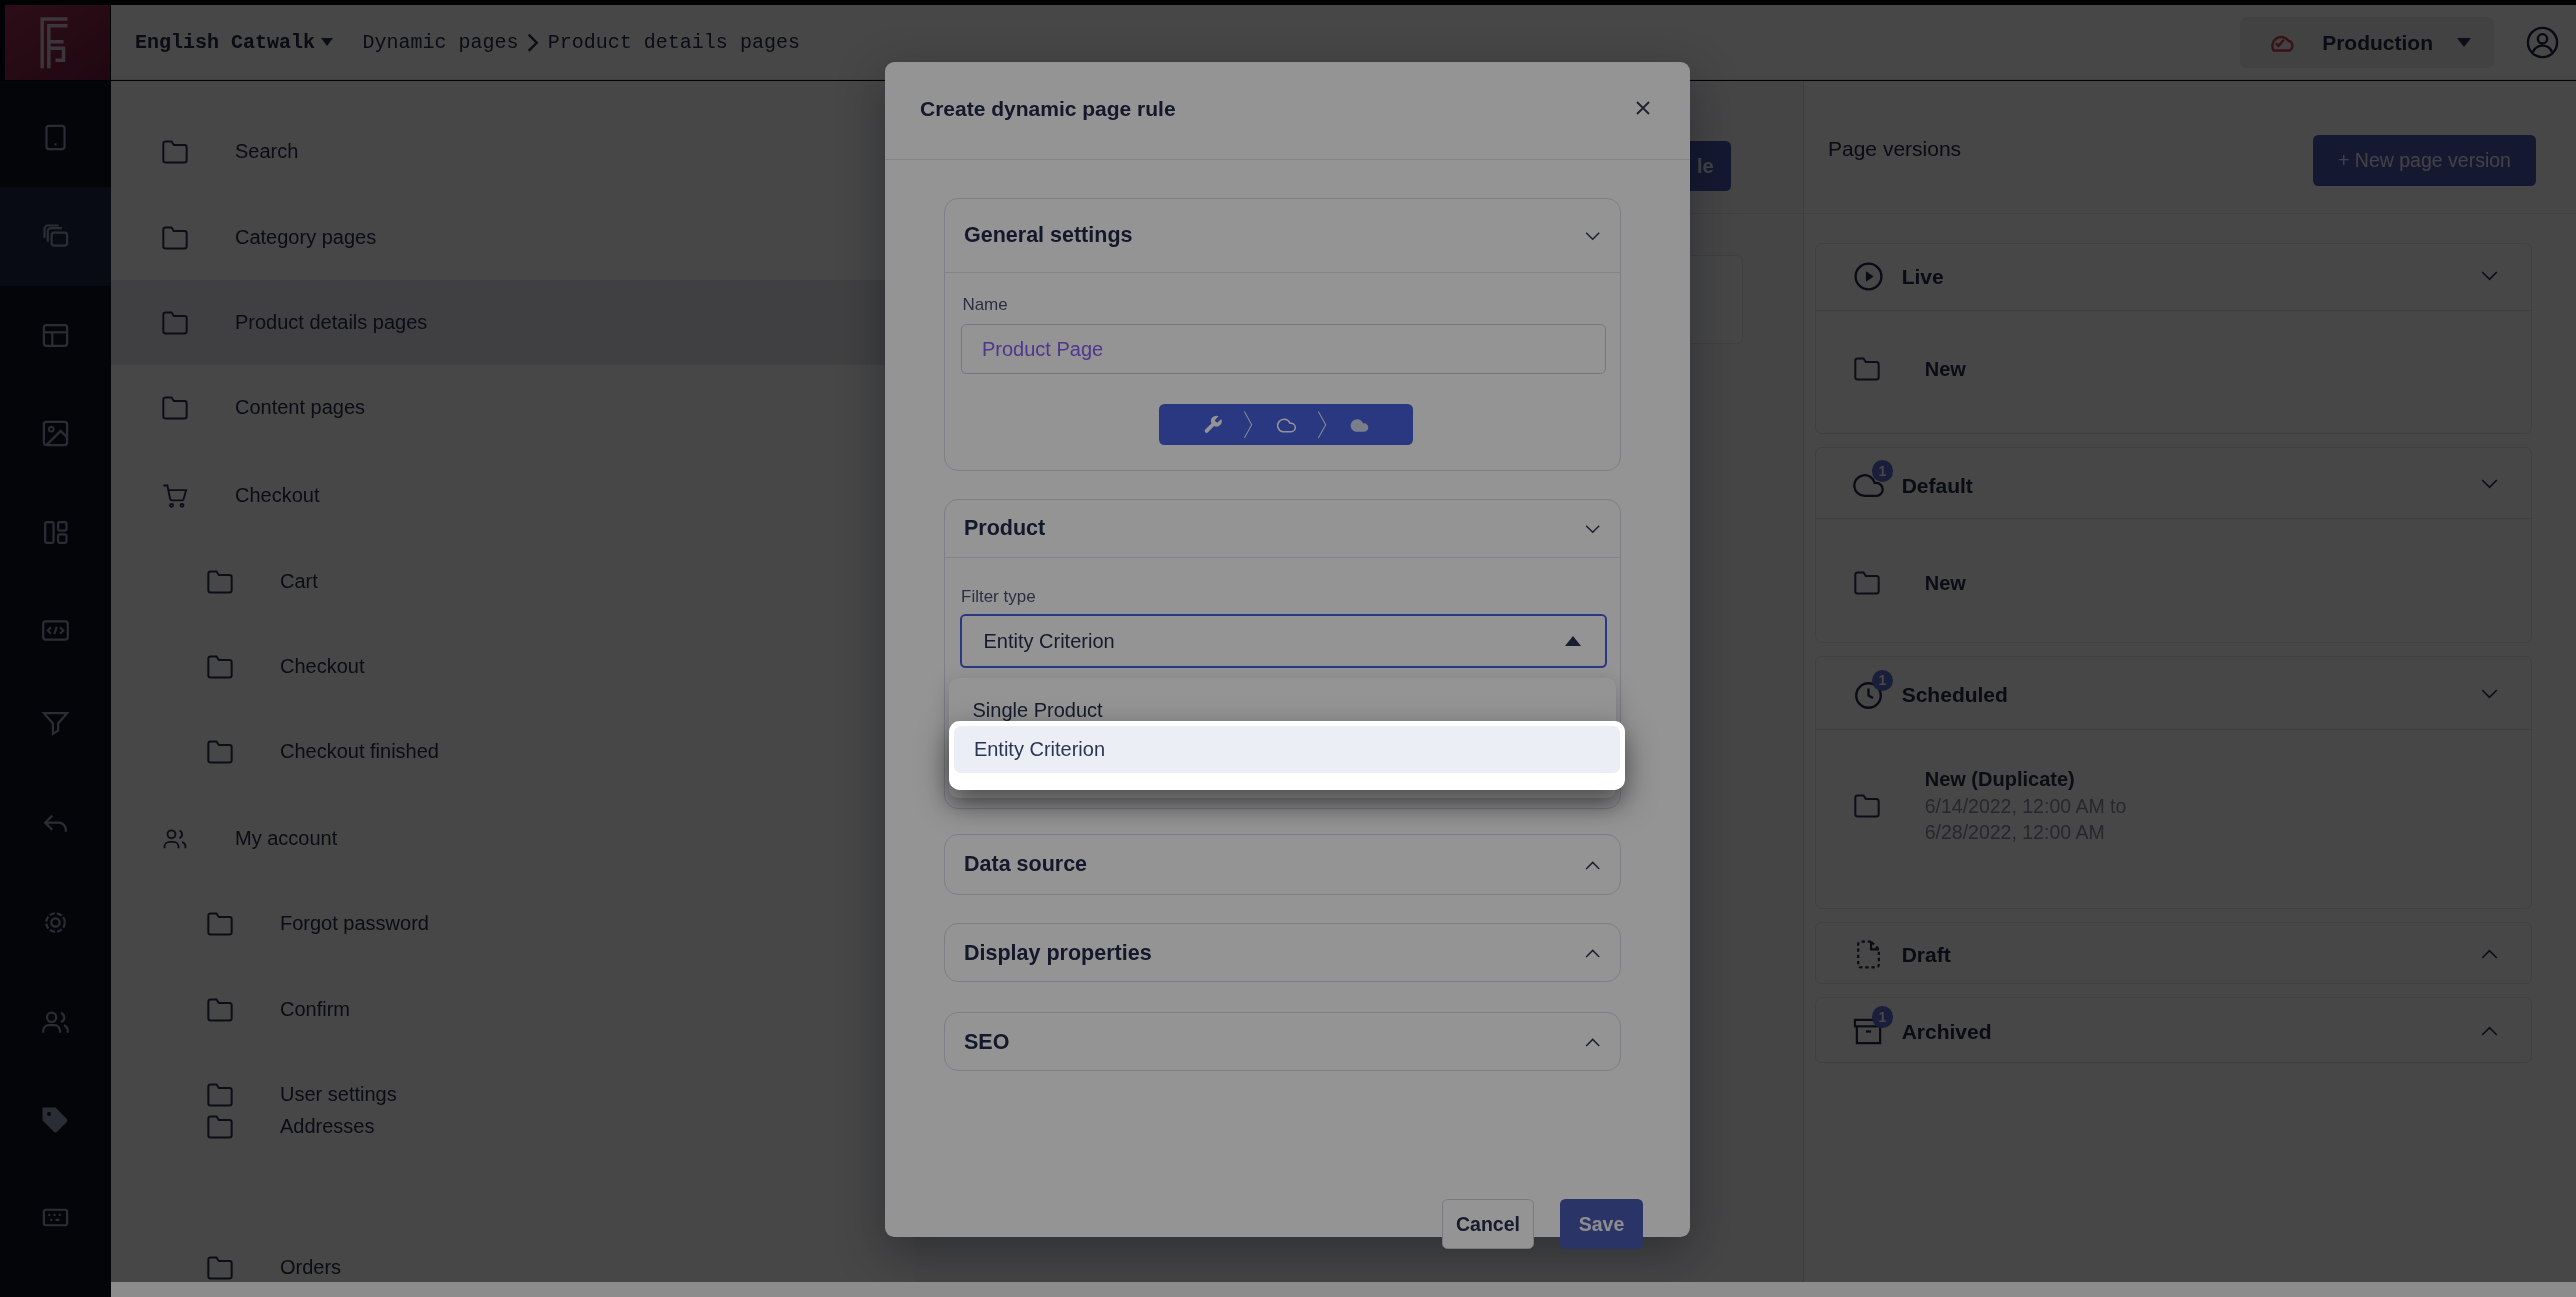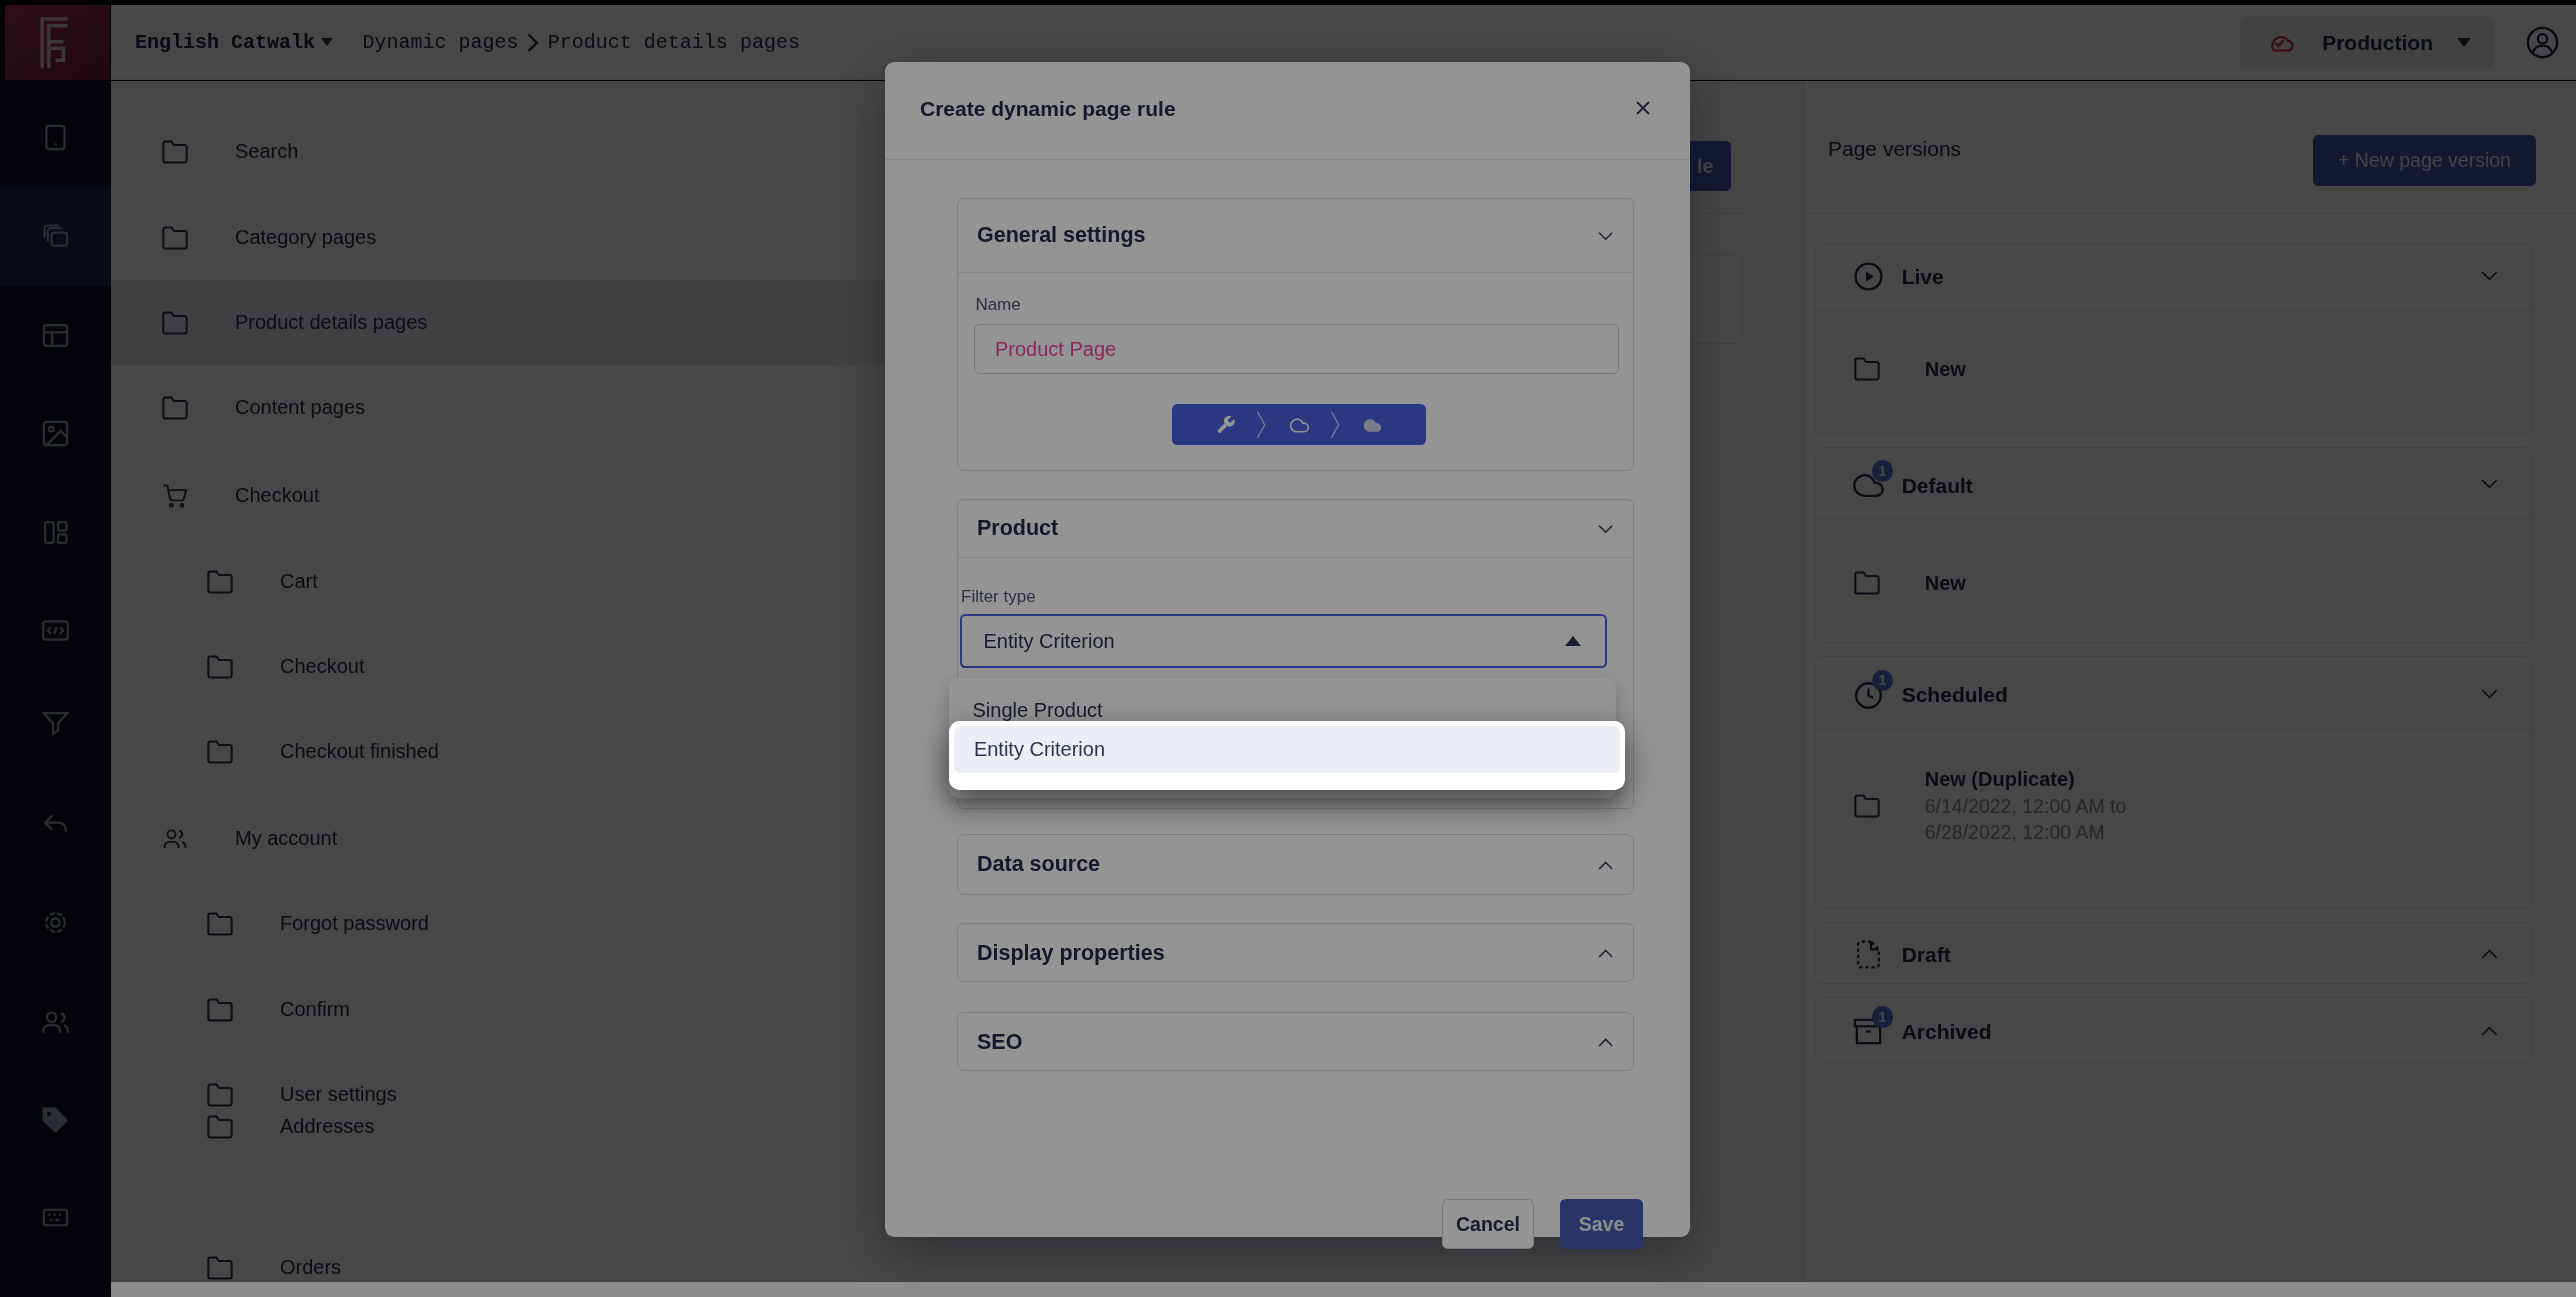--- a/index.html
+++ b/index.html
@@ -64,26 +64,26 @@
   
   #backdrop1 { position:absolute; inset:0; background:rgba(0,0,0,0.52); z-index:40; }
   #hscrollbar { position:absolute; left:111px; top:1282px; right:0; height:15.4px; background:#f1f1f1; z-index:60; }
   #overlay2 { position:absolute; inset:0; background:rgba(0,0,0,0.42); z-index:70; }
 
   
   .modal { position:absolute; left:885px; top:62px; width:805px; height:1175px; background:#ffffff; border-radius:9.4px; box-shadow:0 16px 47px rgba(10,14,30,0.35); z-index:50; }
   .modal-title { position:absolute; left:35px; top:35px; font-size:21px; font-weight:700; color:#222c49; }
   .modal-close { position:absolute; right:35px; top:34px; width:24px; height:24px; cursor:pointer; }
   .modal-head-divider { position:absolute; left:0; top:97px; width:100%; border-top:0.7px solid #e2e4ea; }
-  .m-card { position:absolute; left:72px; width:677px; border:1.3px solid #d9dbe3; border-radius:7px; background:#fff; }
+  .m-card { position:absolute; left:59px; width:677px; border:1.3px solid #d9dbe3; border-radius:14px; background:#fff; }
   .m-card-head { position:absolute; left:0; top:0; width:100%; cursor:pointer; }
   .m-card-title { position:absolute; left:19px; font-size:21.5px; font-weight:700; color:#222c49; }
   .m-chev { position:absolute; right:19px; }
   .m-field-label { position:absolute; font-size:17px; color:#4a5470; }
-  .m-input { position:absolute; left:16px; width:645px; height:50px; border:1.3px solid #c9cdd8; border-radius:5.4px; font-size:20px; color:#ec4899; padding:0 20px; font-family:"Liberation Sans",sans-serif; background:#fff; }
+  .m-input { position:absolute; left:16px; width:645px; height:50px; border:1.3px solid #c9cdd8; border-radius:5.4px; font-size:20px; color:#8b5cf6; padding:0 20px; font-family:"Liberation Sans",sans-serif; background:#fff; }
   .pipeline { position:absolute; left:214px; width:254px; height:41px; background:#4961e0; border-radius:5.4px; display:flex; align-items:center; justify-content:center; gap:20px; }
   .select { position:absolute; left:75px; top:552px; width:647px; height:54px; border:2px solid #4961e0; border-radius:5.4px; background:#fff; display:flex; align-items:center; cursor:pointer; }
   .select-value { margin-left:21.5px; font-size:20px; color:#27314e; }
   .select-caret { position:absolute; right:24px; width:0; height:0; border-left:8px solid transparent; border-right:8px solid transparent; border-bottom:10px solid #2b3550; }
   .listbox { position:absolute; left:64px; top:616px; width:667px; height:120px; background:#ffffff; border-radius:9.4px; box-shadow:0 6.7px 20px rgba(30,35,60,0.25); }
   .listbox-option { position:absolute; left:23.5px; top:9.4px; height:47px; display:flex; align-items:center; font-size:20px; color:#27314e; }
   .modal-btn { position:absolute; top:1137px; height:50px; border-radius:5.4px; font-size:19.5px; font-weight:700; font-family:"Liberation Sans",sans-serif; cursor:pointer; display:flex; align-items:center; justify-content:center; }
   .btn-cancel { left:557px; width:92px; background:#fff; border:1.3px solid #cfd2db; color:#27314e; }
   .btn-save { left:675px; width:83px; background:#4a5ab2; border:none; color:#f2f3f7; }
 

